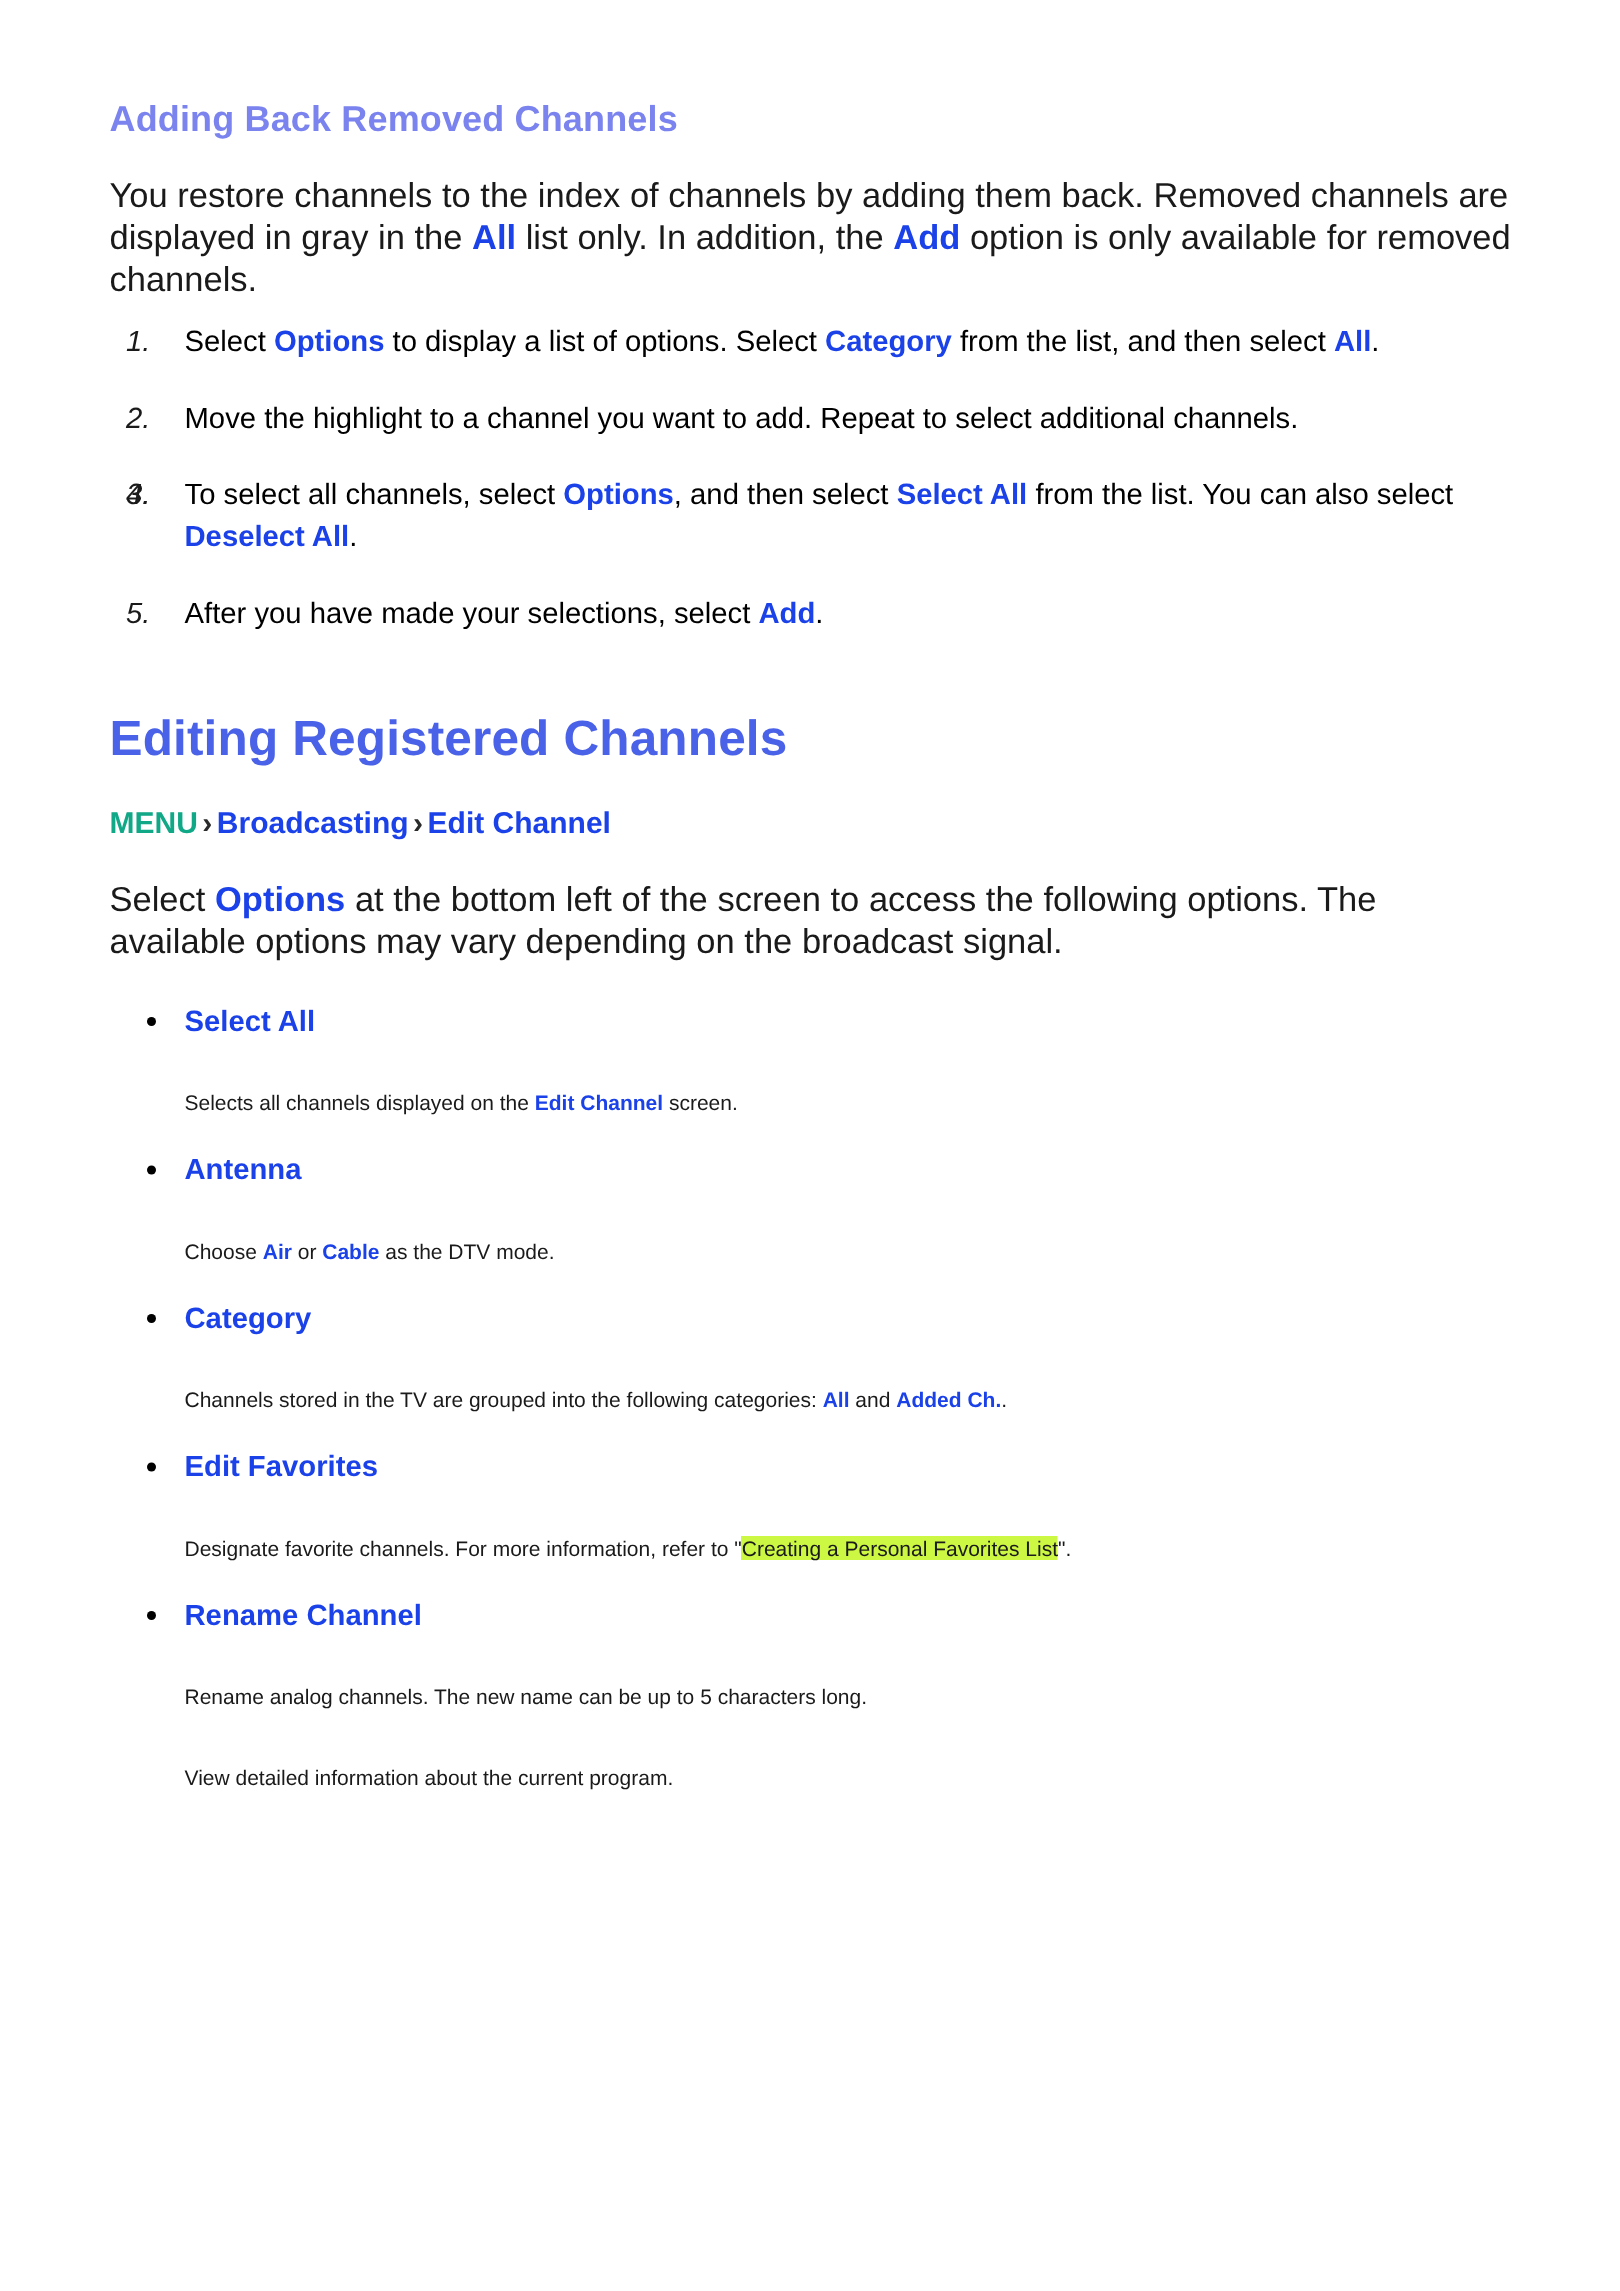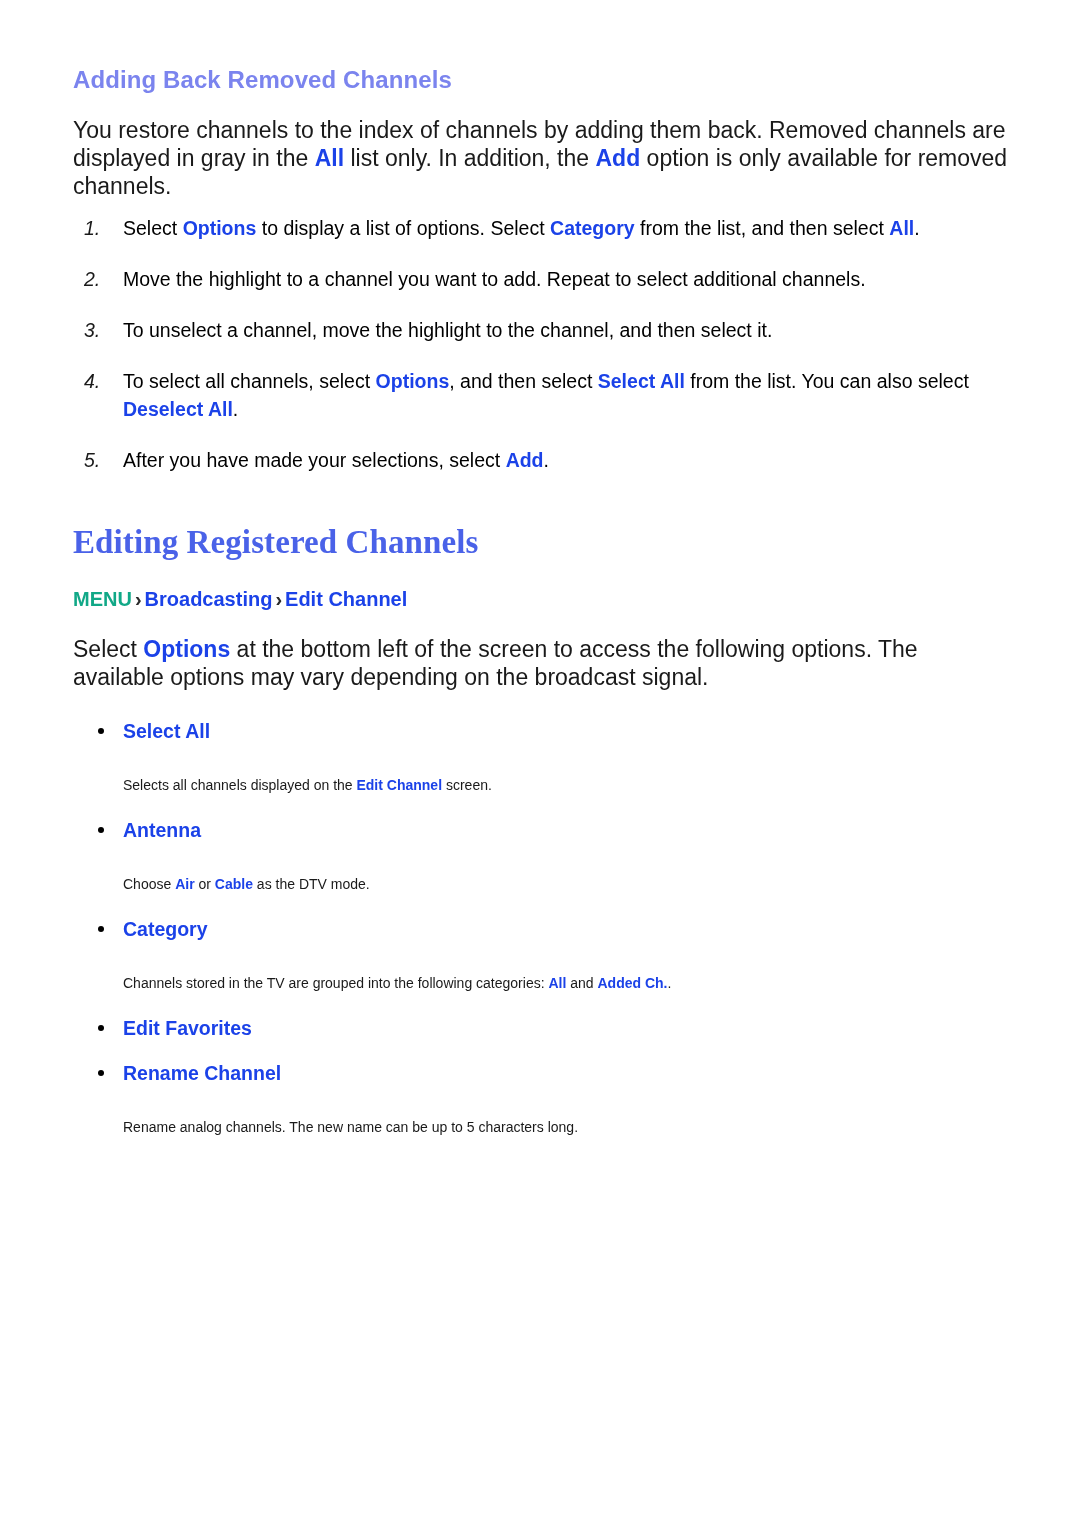--- a/index.html
+++ b/index.html
@@ -29,21 +29,20 @@
     color: #7b84ee;
     margin: 0 0 22px 0;
     letter-spacing: 0.1px;
   }
   .h-main {
     font-size: 33px;
     font-weight: bold;
     color: #4a62e8;
     margin: 0 0 24px 0;
     letter-spacing: 0.1px;
-    font-family: Liberation Serif, serif;
   }
 
   
   .para {
     font-size: 23px;
     line-height: 28px;
     color: #1a1a1a;
     margin: 0;
     max-width: 945px;
   }
@@ -146,21 +145,21 @@
 
   <h2 class="h-sub">Adding Back Removed Channels</h2>
 
   <p class="para"><span>You restore channels to the index of channels by adding them back. Removed channels are displayed in gray in the </span><span class="blue">All</span><span> list only. In addition, the </span><span class="blue">Add</span><span> option is only available for removed channels.</span></p>
 
   <ol class="olist">
     <li><span class="num">1.</span><span>Select </span><span class="blue">Options</span><span> to display a list of options. Select </span><span class="blue">Category</span><span> from the list, and then select </span><span class="blue">All</span><span>.</span></li>
 
     <li><span class="num">2.</span><span>Move the highlight to a channel you want to add. Repeat to select additional channels.</span></li>
 
-    <li><span class="num">3.</span><span>To unselect a channel, move the highlight to the channel, and then select it.</span></li>
+    <li><span class="num">3.</span></li>
 
     <li><span class="num">4.</span><span>To select all channels, select </span><span class="blue">Options</span><span>, and then select </span><span class="blue">Select All</span><span> from the list. You can also select </span><span class="blue">Deselect All</span><span>.</span></li>
 
     <li><span class="num">5.</span><span>After you have made your selections, select </span><span class="blue">Add</span><span>.</span></li>
   </ol>
 
   <div class="spacer-lg"></div>
 
   <h1 class="h-main">Editing Registered Channels</h1>
 
@@ -192,28 +191,30 @@
         <span class="bullet-label">Category</span>
       </div>
       <div class="bullet-desc"><span>Channels stored in the TV are grouped into the following categories: </span><span class="blue">All</span><span> and </span><span class="blue">Added Ch.</span><span>.</span></div>
     </li>
 
     <li>
       <div class="bullet-row">
         <span class="dot"></span>
         <span class="bullet-label">Edit Favorites</span>
       </div>
+      <div class="bullet-desc"><span>Designate favorite channels. For more information, refer to "</span><span class="hl">Creating a Personal Favorites List</span><span>".</span></div>
     </li>
 
     <li>
       <div class="bullet-row">
         <span class="dot"></span>
         <span class="bullet-label">Rename Channel</span>
       </div>
       <div class="bullet-desc"><span>Rename analog channels. The new name can be up to 5 characters long.</span></div>
     </li>
 
     <li>
+      <div class="bullet-desc"><span>View detailed information about the current program.</span></div>
     </li>
 
   </ul>
 
 </div>
 
 </body></html>

